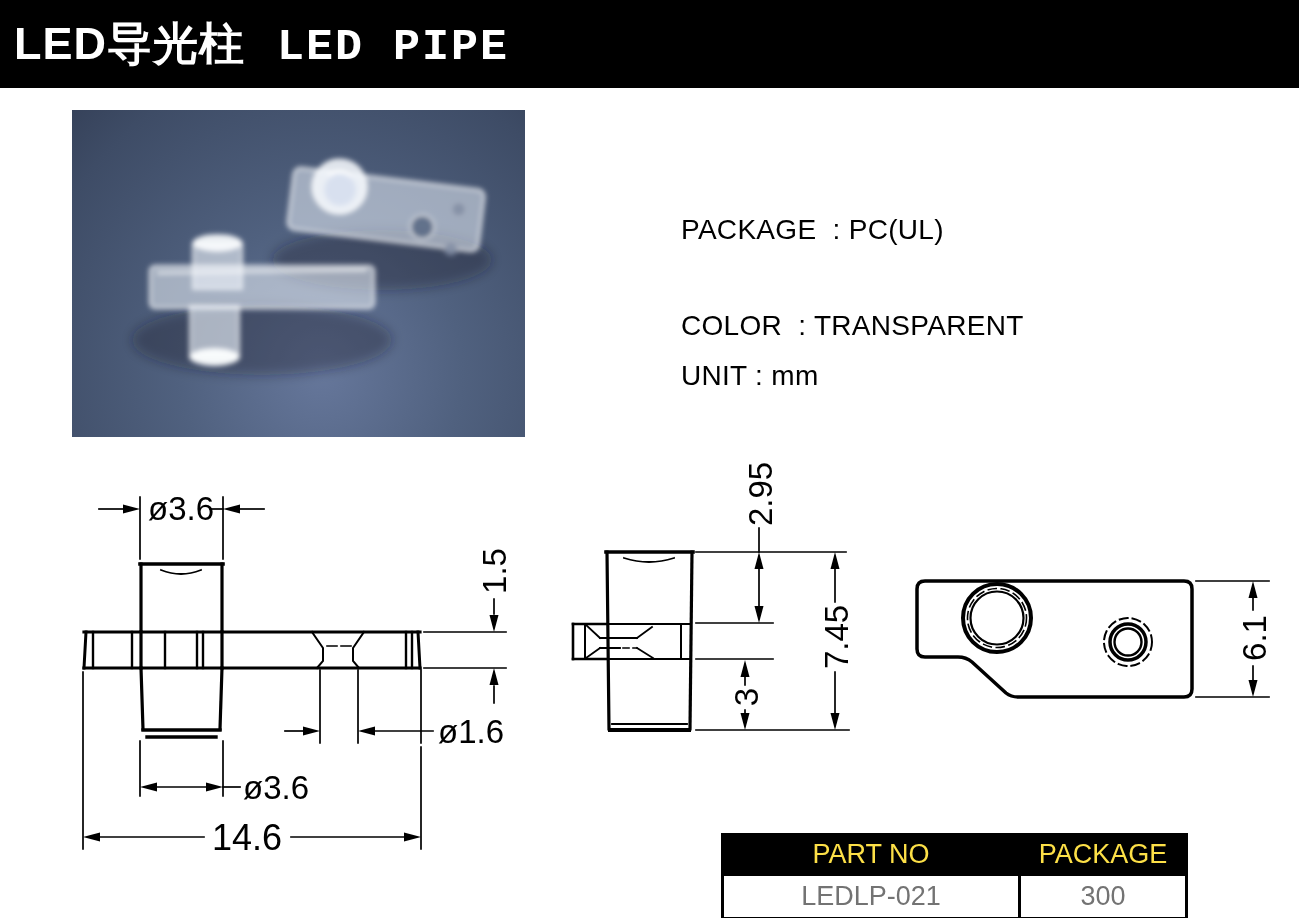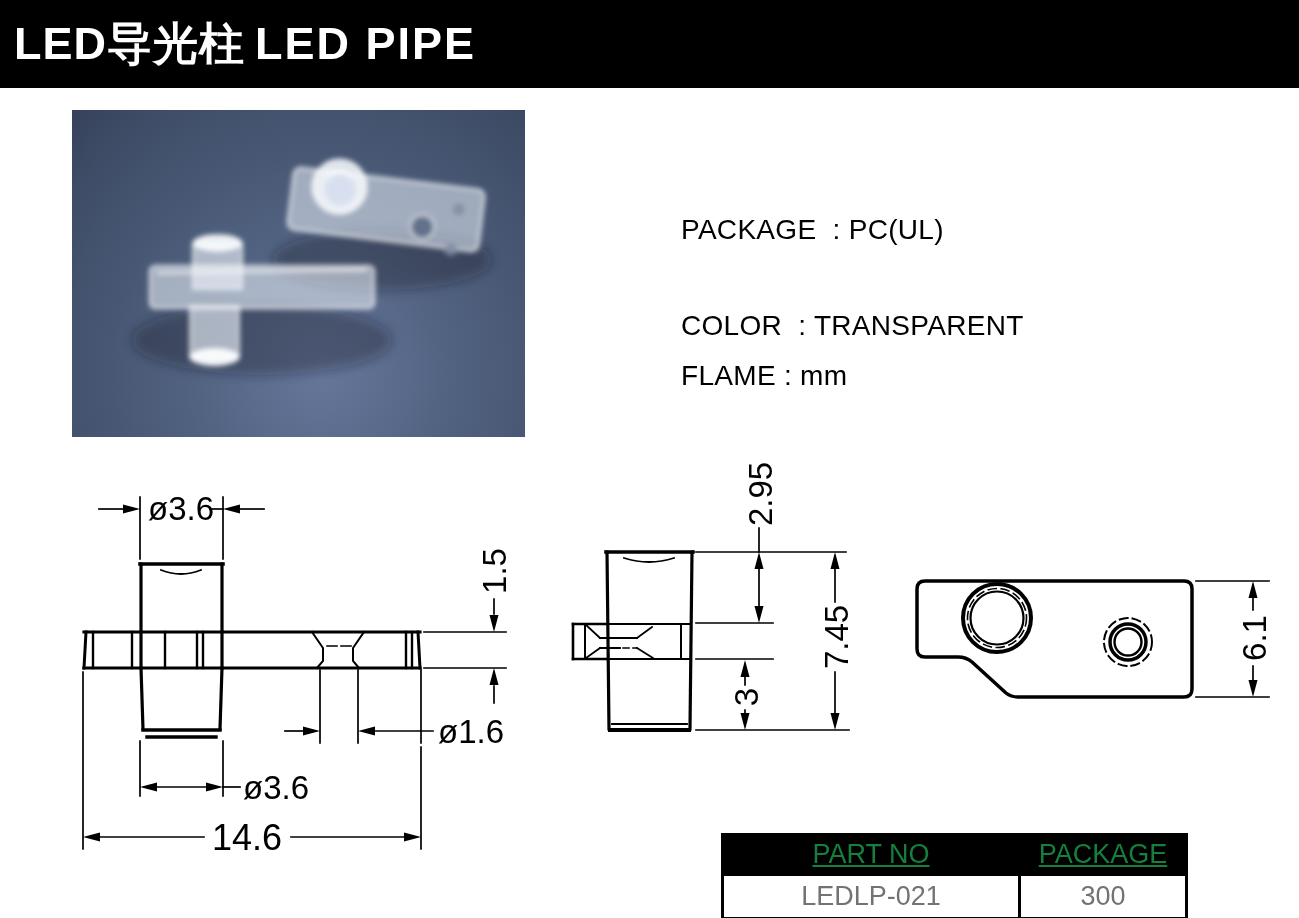--- a/index.html
+++ b/index.html
@@ -1,36 +1,36 @@
 <!DOCTYPE html>
 <html><head>
 <meta charset="utf-8">
 <style>
   html,body{margin:0;padding:0;background:#888;}
   #page{position:relative;width:1299px;height:918px;background:#ffffff;overflow:hidden;
         font-family:"Liberation Sans",sans-serif;color:#111;}
   
   #hdr{position:absolute;left:0;top:0;width:1299px;height:88px;background:#000;}
   #hdr .t{position:absolute;left:14px;top:14px;font-size:45px;font-weight:bold;color:#fff;letter-spacing:1px;white-space:pre;}
-  #hdr .t .en{margin-left:10px;letter-spacing:2px;}
+  #hdr .t .en{margin-left:32px;letter-spacing:2px;font-family:Liberation Mono, monospace;}
   
   #photo{position:absolute;left:72px;top:110px;width:453px;height:327px;
          background:radial-gradient(ellipse at 55% 80%, #66779b 0%, #50617f 40%, #3e4c66 85%, #36425a 100%);}
   
   #desc{position:absolute;left:592px;top:112px;width:690px;font-size:26px;color:#000;letter-spacing:.5px;white-space:pre;}
   .spec{position:absolute;left:681px;font-size:28px;color:#000;white-space:pre;letter-spacing:.3px;}
   
   #draw{position:absolute;left:0;top:0;width:1299px;height:918px;}
   #draw text{font-family:"Liberation Sans",sans-serif;fill:#000;}
   .dimtxt{font-size:33px;}
   .dimtxt-lg{font-size:36px;}
   
   #ptable{position:absolute;left:721px;top:833px;border-collapse:collapse;}
   #ptable td{border:3px solid #000;text-align:center;vertical-align:middle;font-size:27px;padding:0;}
-  #ptable .hrow td{background:#000;color:#15803d;height:37px;text-decoration:underline;}
+  #ptable .hrow td{background:#000;color:#fde047;height:37px;}
   #ptable .drow td{background:#fff;color:#737373;height:41px;}
   #ptable .c1{width:294px;}
   #ptable .c2{width:164px;}
 </style>
 </head>
 <body>
 
 <div id="page">
 
   <div id="hdr">
@@ -68,21 +68,21 @@
         <rect x="118" y="196" width="49" height="52" fill="rgba(238,243,251,0.62)" stroke="rgba(255,255,255,0.7)" stroke-width="2"></rect>
         <ellipse cx="142.5" cy="247" rx="25" ry="9" fill="rgba(252,254,255,0.95)"></ellipse>
         <path d="M85,163 L295,160" stroke="rgba(255,255,255,0.8)" stroke-width="2.5" fill="none"></path>
       </g>
     </svg>
   </div>
 
 
   <div class="spec" style="top:214px">PACKAGE  : PC(UL)</div>
   <div class="spec" style="top:310px">COLOR  : TRANSPARENT</div>
-  <div class="spec" style="top:360px">FLAME : mm</div>
+  <div class="spec" style="top:360px">UNIT : mm</div>
 
   <svg id="draw" viewBox="0 0 1299 918">
     <g stroke="#000" fill="none" stroke-linecap="square">
 
       <g>
 
         <path d="M141,564 L141,631" stroke-width="3.2"></path>
         <path d="M222,564 L222,631" stroke-width="3.2"></path>
         <path d="M140,564 L223,564" stroke-width="3.6"></path>
         <path d="M161,570 Q181,578 201,570" stroke-width="1.8"></path>

